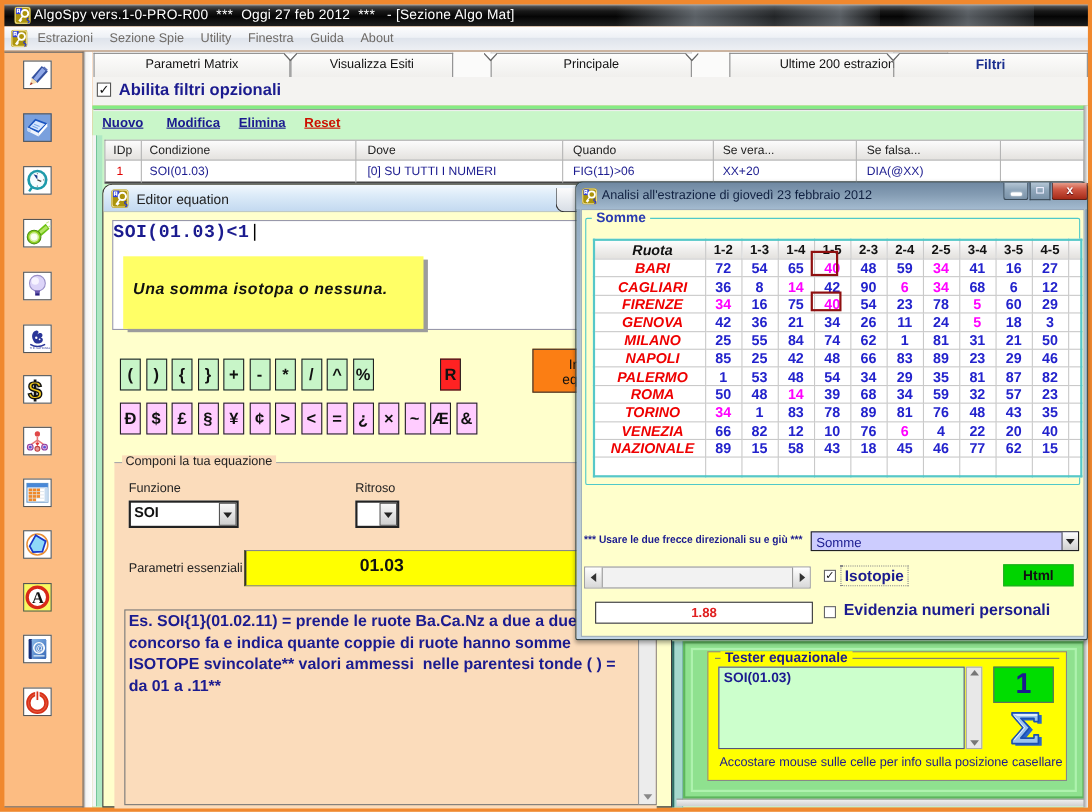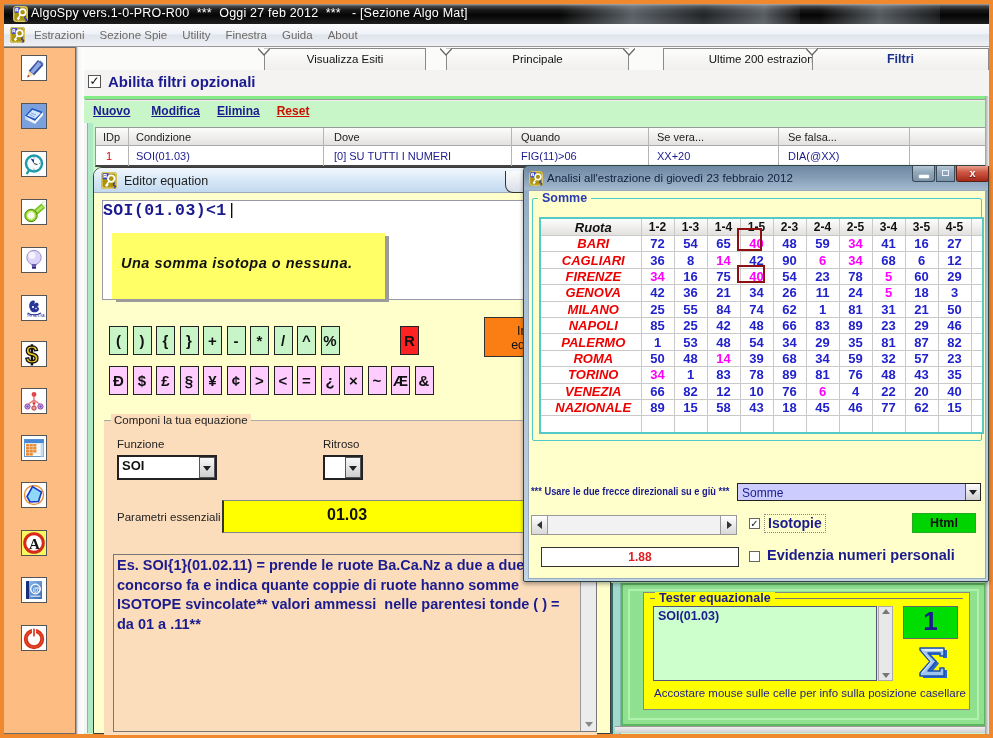--- a/index.html
+++ b/index.html
@@ -149,21 +149,22 @@
         <circle cx="12" cy="13" r="8.2" fill="none" stroke="#d83018" stroke-width="4"></circle>
         <circle cx="12" cy="13" r="8.2" fill="none" stroke="#f07858" stroke-width="1" opacity=".5"></circle>
         <rect x="10.6" y="2" width="2.8" height="9" fill="#d83018" stroke="#fff" stroke-width="1.2"></rect>
       </svg></div>
 
   <div class="abs" style="left:84px;top:47px;width:905px;height:23px;background:#fbfbfa;"></div>
   <style>
     .tab{position:absolute;top:48px;height:22px;background:linear-gradient(180deg,#fdfdfc,#f0efed);border:1px solid #8a8a8a;border-bottom:none;box-sizing:border-box;font-size:11.5px;color:#111;text-align:center;line-height:21px;}
     .notch{position:absolute;top:48px;width:12px;height:8px;z-index:3;}
   </style>
-  <div class="tab" style="left:264px;width:162px;">Visualizza Esiti</div>
+  <div class="tab" style="left:85px;width:179px;">Parametri Matrix</div>
+  <div class="tab" style="left:264px;width:148px;">Visualizza Esiti</div>
   <div class="tab" style="left:446px;width:183px;">Principale</div>
   <div class="tab" style="left:663px;width:199px;">Ultime 200 estrazioni</div>
   <div class="tab" style="left:812px;width:177px;font-weight:bold;color:#1b2f8f;font-size:12.5px;">Filtri</div>
   <svg class="notch" style="left:258px;" width="12" height="8" viewBox="0 0 12 8">
       <path d="M0 0.5 L6 7 L12 0.5" fill="#ffffff" stroke="#666" stroke-width="1.2"></path>
     </svg>
   <svg class="notch" style="left:440px;" width="12" height="8" viewBox="0 0 12 8">
       <path d="M0 0.5 L6 7 L12 0.5" fill="#ffffff" stroke="#666" stroke-width="1.2"></path>
     </svg>
   <svg class="notch" style="left:623px;" width="12" height="8" viewBox="0 0 12 8">

